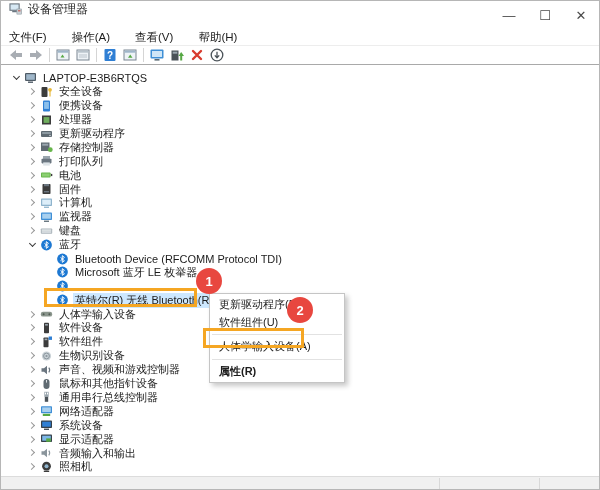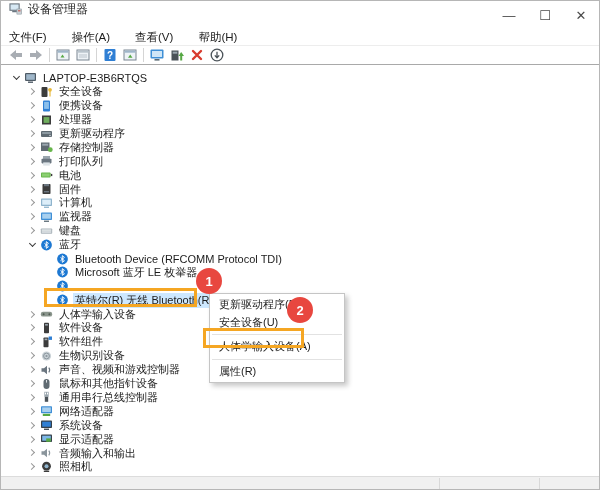--- a/index.html
+++ b/index.html
@@ -29,21 +29,21 @@
   .chev-cell { flex:0 0 16px; display:flex; align-items:center; justify-content:center; }
   .chev { width:5px; height:5px; border-top:1.2px solid #989898; border-right:1.2px solid #989898; transform:rotate(45deg); margin-left:-2px; }
   .chev.expanded { border-color:#3a3a3a; transform:rotate(135deg); margin-left:0; margin-top:-2px; }
   .ticon { flex:0 0 13px; height:12px; margin-right:4px; display:flex; align-items:center; }
   .tlabel { padding:0 2px; }
   .tree-row.selected .tlabel { background:#cde8ff; }
 
   
   .ctx-menu { position:absolute; left:208px; top:292px; width:136px; background:#fff; border:1px solid #c5c5c5; box-shadow:3px 3px 5px rgba(0,0,0,0.22); padding:2px 0; z-index:5; }
   .ctx-item { height:17.5px; display:flex; align-items:center; padding-left:9px; font-size:11px; }
-  .ctx-item.bold { font-weight:normal; }
+  .ctx-item.bold { font-weight:bold; }
   .ctx-sep { border-top:1px solid #e2e2e2; margin:3px 2px; }
 
   
   .statusbar { position:absolute; left:0; right:0; bottom:0; height:13px; background:#f0f0f0; border-top:1px solid #dcdcdc; }
   .status-div { position:absolute; top:1px; bottom:0; width:1px; background:#d8d8d8; }
 
   
   .hl-box { position:absolute; border:3px solid #f5a623; z-index:6; background:transparent; }
   .badge { position:absolute; width:26px; height:26px; border-radius:50%; background:#e8473f; color:#fff; font-size:13px; font-weight:bold; display:flex; align-items:center; justify-content:center; z-index:7; }
 </style>
@@ -530,21 +530,21 @@
             <circle cx="6.5" cy="5.2" r="2" fill="#8fb4cd"></circle>
             <rect x="3.8" y="9.6" width="5.4" height="1.4" fill="#3c3c3c"></rect>
           </svg>
         </span>
         <span class="tlabel">照相机</span>
       </div>
     </div>
 
   <div class="ctx-menu">
       <div class="ctx-item">更新驱动程序(P)</div>
-      <div class="ctx-item">安全设备(U)</div>
+      <div class="ctx-item">软件组件(U)</div>
       <div class="ctx-sep"></div>
       <div class="ctx-item">人体学输入设备(A)</div>
       <div class="ctx-sep"></div>
       <div class="ctx-item bold">属性(R)</div>
     </div>
 
   <div class="hl-box" style="left:43px; top:287px; width:153px; height:19px;"></div>
   <div class="hl-box" style="left:202px; top:327px; width:101px; height:20px;"></div>
   <div class="badge" style="left:195px; top:267px;">1</div>
   <div class="badge" style="left:286px; top:296px;">2</div>

